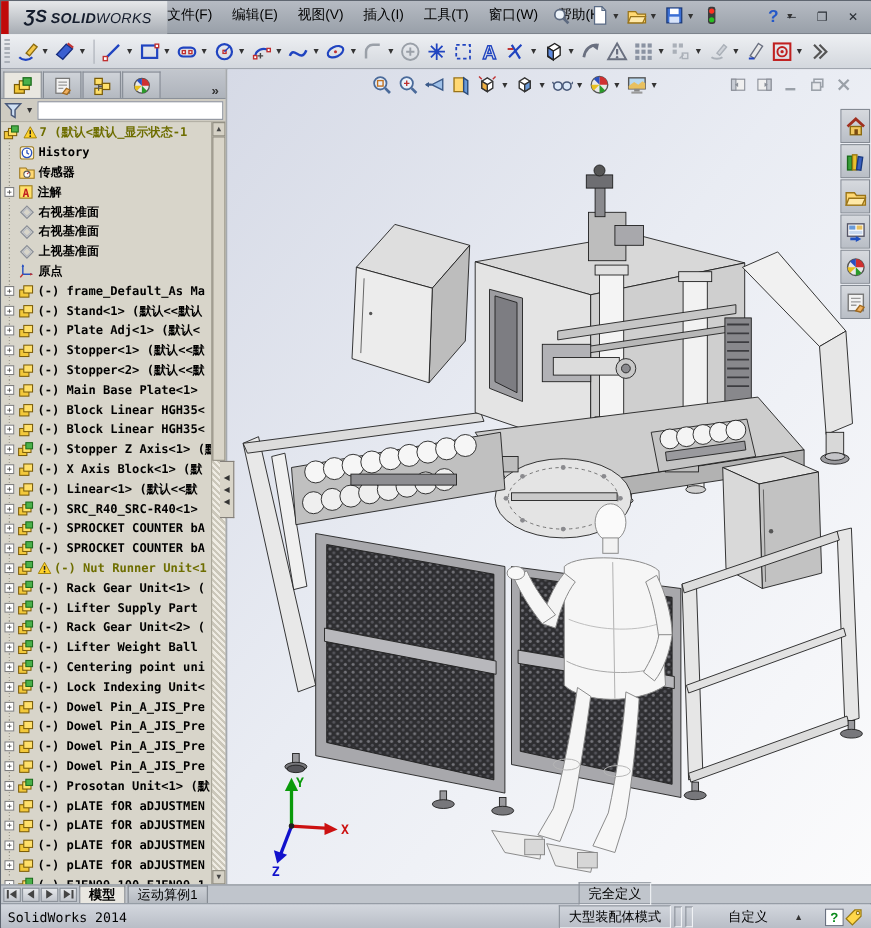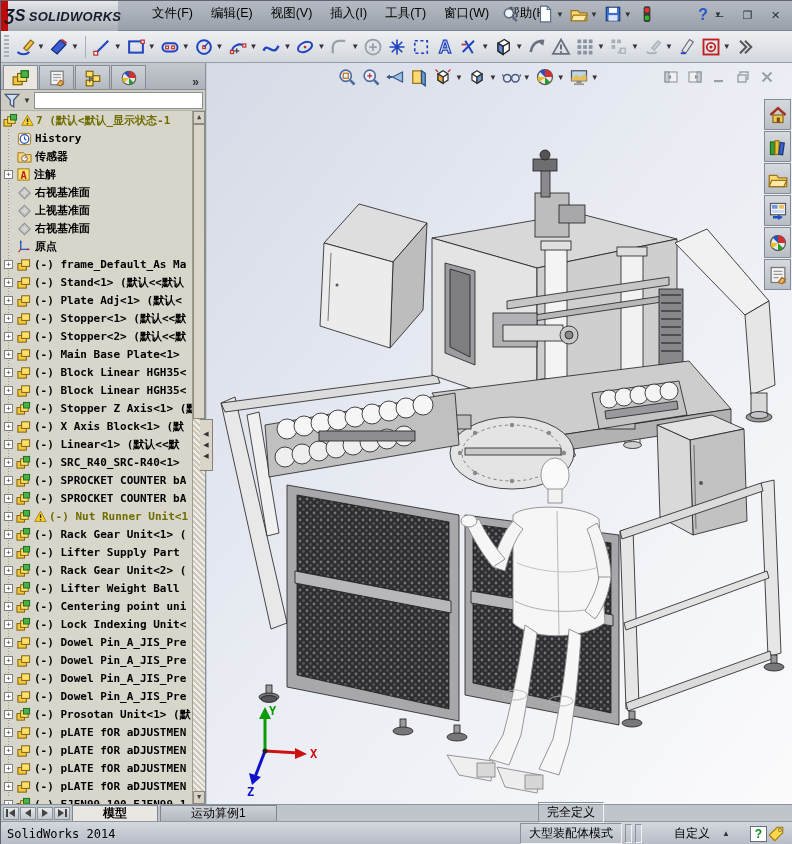--- a/index.html
+++ b/index.html
@@ -3,25 +3,25 @@
 <meta charset="utf-8">
 <style>
   * { margin:0; padding:0; box-sizing:border-box; }
   html,body { width:792px; height:844px; overflow:hidden; font-family:"Liberation Sans",sans-serif; }
   .window { position:relative; width:792px; height:844px; background:#c6cad1; border:1px solid #5f6670; }
 
   
   .titlebar { position:absolute; left:0; top:0; width:792px; height:30px;
     background:linear-gradient(#b6bbc3,#99a0a9); border-bottom:1px solid #7d838c; display:flex; align-items:center; }
   .red-stripe { position:absolute; left:0; top:0; width:7px; height:30px; background:#c00a0a; }
-  .logo { position:absolute; left:7px; top:0; width:110px; height:30px;
+  .logo { position:absolute; left:7px; top:0; width:144px; height:30px;
     background:linear-gradient(#e6e8ea,#a7acb3); display:flex; align-items:center; justify-content:center;
     color:#141c2c; font-style:italic; font-weight:bold; font-size:13px; letter-spacing:.3px; }
   .logo .glyph { font-size:16px; margin-right:3px; }
-  .logo .works { font-weight:bold; }
+  .logo .works { font-weight:normal; }
   .menus { position:absolute; left:142px; top:0; height:30px; display:flex; align-items:flex-start; }
   .menu-item { padding:0 9px; font-size:12.5px; color:#000; height:24px; line-height:24px; cursor:default; }
   .tb-search { position:absolute; left:500px; top:5px; }
   .quickbar { position:absolute; left:532px; top:3px; display:flex; align-items:center; }
   .qbtn { display:flex; align-items:center; margin:0 2px; padding:1px; }
   .icon16 { width:18px; height:18px; display:inline-block; }
   .dd-arrow { font-size:8px; color:#333; margin-left:2px; }
   .helpbtn { position:absolute; left:690px; top:3px; display:flex; align-items:center; }
   .winctrls { position:absolute; right:6px; top:6px; display:flex; gap:5px; }
   .wbtn { width:23px; height:17px; display:flex; align-items:center; justify-content:center; color:#2a2f36; font-size:11px; }
@@ -92,32 +92,32 @@
   .tpbtn { width:27px; height:31px; background:linear-gradient(#d6d9de,#b9bec6); border:1px solid #848a93;
     display:flex; align-items:center; justify-content:center; margin-bottom:1px; }
   .tpbtn .icon16 { width:20px; height:20px; }
 
   
   .tabbar { position:absolute; left:0; top:803px; width:792px; height:17px; background:#c0c5cc;
     border-top:1px solid #8d939b; display:flex; align-items:stretch; font-size:12px; }
   .nav-btns { display:flex; align-items:center; padding-left:2px; gap:1px; }
   .nbtn { width:16px; height:13px; background:linear-gradient(#e6e8eb,#c2c6cd); border:1px solid #8d939b;
     display:flex; align-items:center; justify-content:center; }
-  .btab { padding:0 30px; display:flex; align-items:center; border:1px solid #80868e; border-bottom:none;
+  .btab { padding:0 8px; display:flex; align-items:center; border:1px solid #80868e; border-bottom:none;
     background:linear-gradient(#cdd1d7,#b4b9c0); margin-left:2px; color:#000; }
   .btab.active { background:#e9e7e1; font-weight:bold; }
 
   
   .statusbar { position:absolute; left:0; top:820px; width:792px; height:24px;
     background:linear-gradient(#d3d7de,#b7bcc5); border-top:1px solid #9198a1; display:flex; align-items:center;
     font-size:12px; }
   .sb-left { font-family:"DejaVu Sans Mono",monospace; padding-left:6px; flex:1; color:#000; }
   .sb-seg { border:1px solid; border-color:#8b919a #f0f2f5 #f0f2f5 #8b919a; padding:1px 8px; margin-left:3px; background:transparent; white-space:nowrap; }
   .sb-thin { width:7px; align-self:stretch; margin:2px 0 2px 3px; border:1px solid; border-color:#8b919a #f0f2f5 #f0f2f5 #8b919a; }
-  .sb-custom { margin-left:26px; padding:1px 6px; white-space:nowrap; display:flex; align-items:center; gap:12px; }
+  .sb-custom { margin-left:26px; padding:1px 6px; white-space:nowrap; display:flex; align-items:center; gap:24px; }
   .sb-custom .up { font-size:8px; color:#333; }
   .sb-q { width:17px; height:16px; background:#fff; border:1px solid #6a7180; color:#0a8a1a; font-weight:bold;
     display:flex; align-items:center; justify-content:center; margin-left:14px; font-size:12px; }
   .sb-tag { margin-left:auto; margin-right:8px; width:18px; height:18px; }
 </style>
 </head>
 <body>
 
 <div class="window">
 
@@ -462,29 +462,29 @@
                 <path d="M8 4.5L12 8.5 8 12.5 4 8.5z" fill="none" stroke="#b8bcc4" stroke-width="1"></path>
               </svg>
               <span class="lbl">右视基准面</span>
             </div>
             <div class="trow">
               <span class="spacer"></span>
               <svg viewBox="0 0 16 16" class="ticon">
                 <path d="M8 2.5L14 8.5 8 14.5 2 8.5z" fill="none" stroke="#8a8f98" stroke-width="1.2"></path>
                 <path d="M8 4.5L12 8.5 8 12.5 4 8.5z" fill="none" stroke="#b8bcc4" stroke-width="1"></path>
               </svg>
-              <span class="lbl">上视基准面</span>
+              <span class="lbl">右视基准面</span>
             </div>
             <div class="trow">
               <span class="spacer"></span>
               <svg viewBox="0 0 16 16" class="ticon">
                 <path d="M8 2.5L14 8.5 8 14.5 2 8.5z" fill="none" stroke="#8a8f98" stroke-width="1.2"></path>
                 <path d="M8 4.5L12 8.5 8 12.5 4 8.5z" fill="none" stroke="#b8bcc4" stroke-width="1"></path>
               </svg>
-              <span class="lbl">右视基准面</span>
+              <span class="lbl">上视基准面</span>
             </div>
             <div class="trow">
               <span class="spacer"></span>
               <svg viewBox="0 0 16 16" class="ticon">
                 <path d="M4 2v9h9" fill="none" stroke="#2a52c0" stroke-width="1.4"></path>
                 <polygon points="4,1 2.8,4 5.2,4" fill="#2a52c0"></polygon>
                 <polygon points="14,11 11,9.8 11,12.2" fill="#c03030"></polygon>
                 <path d="M4 11l-2.5 3" stroke="#c03030" stroke-width="1.3"></path>
               </svg>
               <span class="lbl">原点</span>

